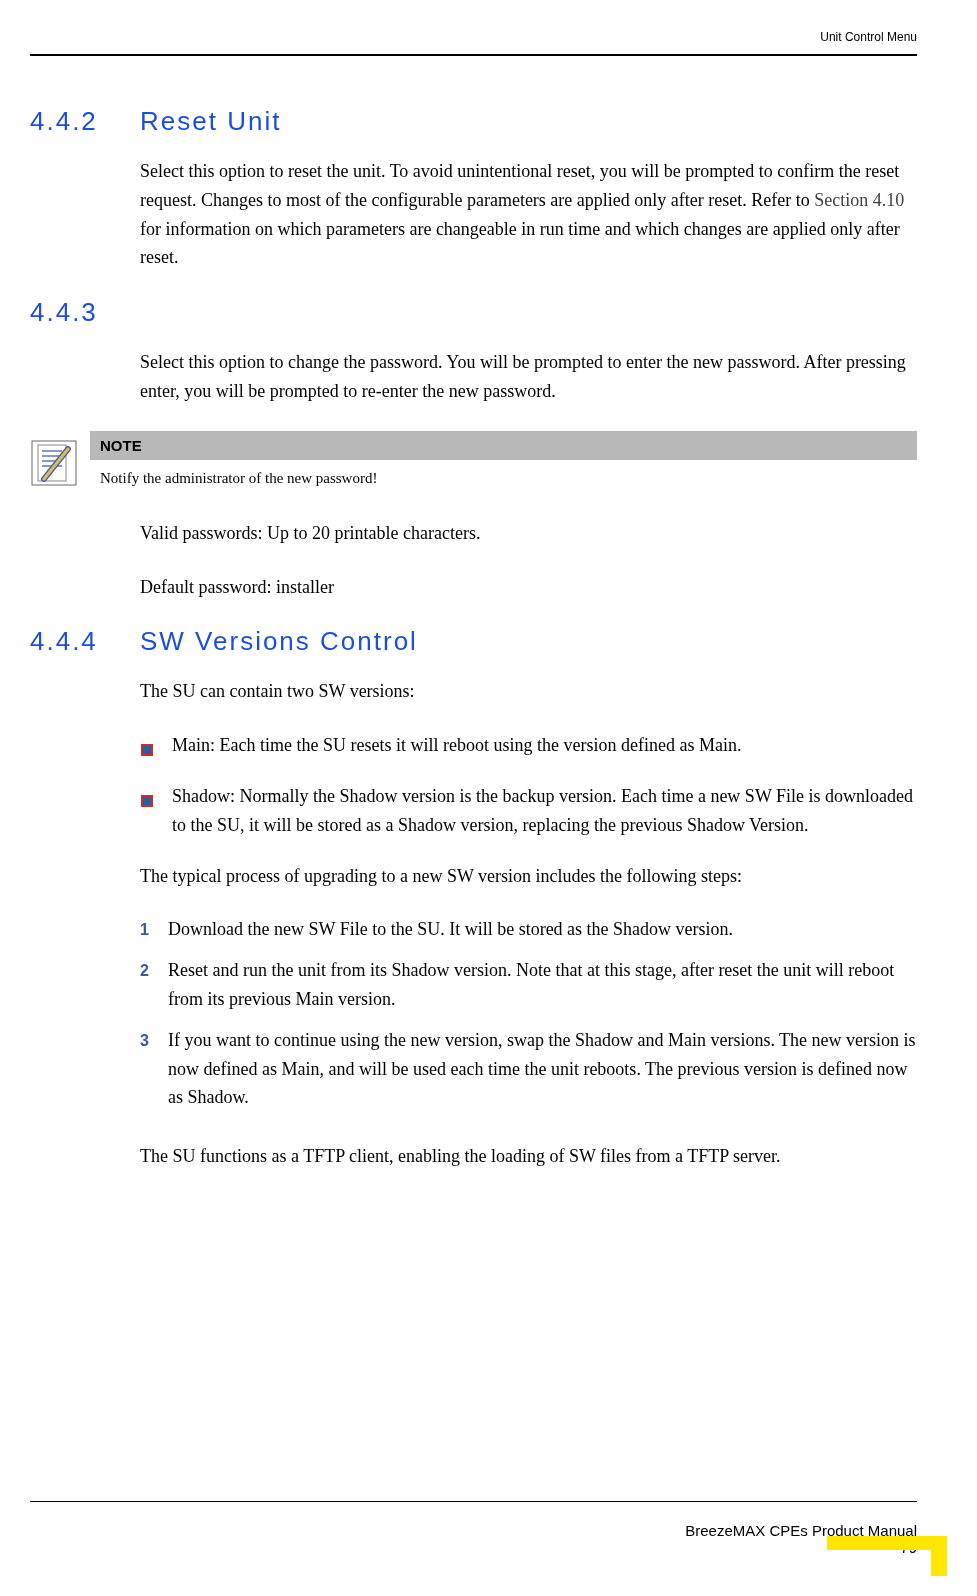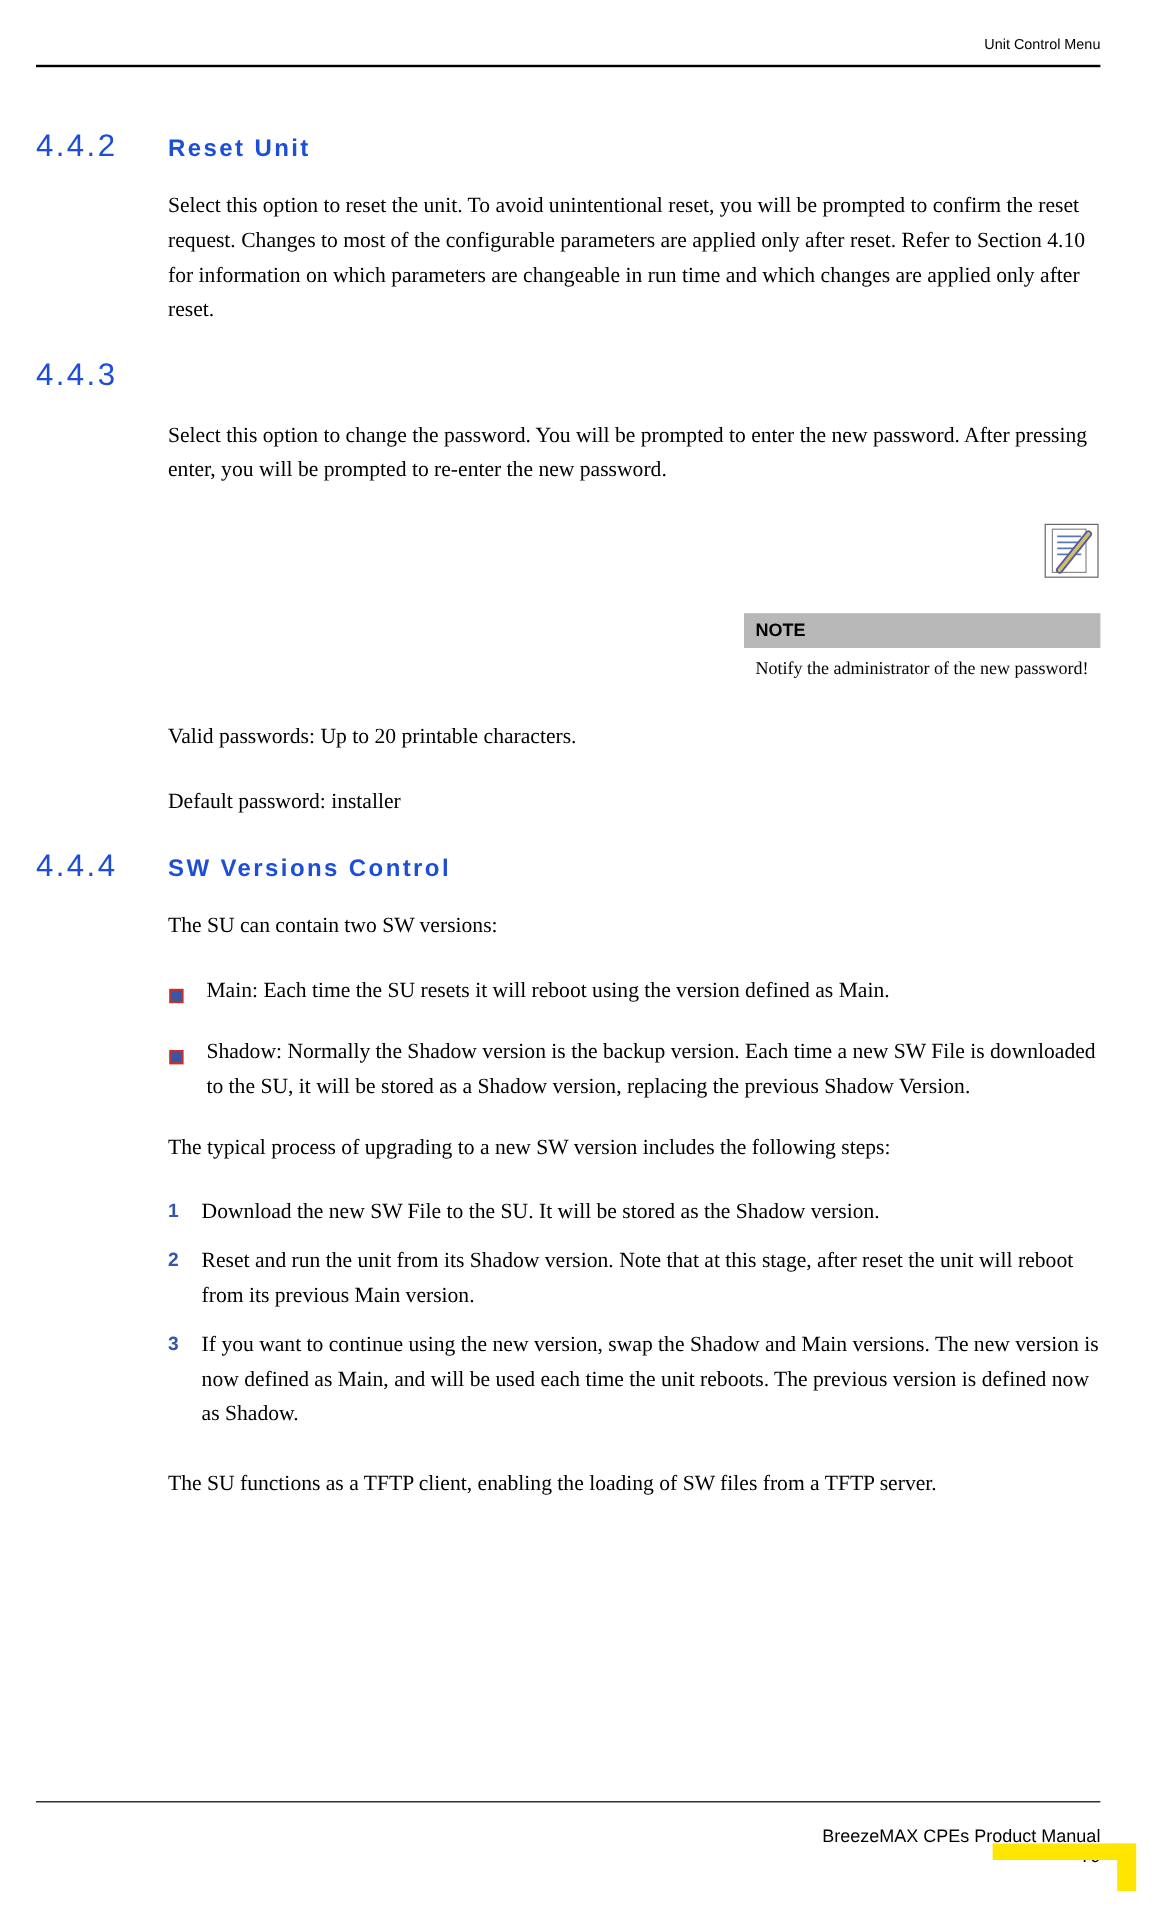--- a/index.html
+++ b/index.html
@@ -28,39 +28,37 @@
       font-family: Verdana, Geneva, sans-serif;
       color: #1d4ed8;
       letter-spacing: 2px;
     }
     .section-number {
       font-size: 26px;
       width: 110px;
       flex-shrink: 0;
     }
     .section-title {
-      font-size: 20px;
-      font-weight: bold;
+      font-size: 26px;
     }
     .body-text {
       margin-left: 110px;
       font-size: 18px;
       line-height: 1.6;
       margin-bottom: 25px;
       text-align: left;
     }
     .link {
-      color: #000000;
+      color: #404040;
     }
     .note-block {
       display: flex;
-      align-items: flex-end;
+      align-items: center;
       margin: 20px 0 28px 0;
-      gap: 28px;
-      flex-direction: column;
+      gap: 12px;
     }
     .note-icon {
       width: 48px;
       height: 48px;
       flex-shrink: 0;
       margin-top: 4px;
     }
     .note-content {
       flex: 1;
     }

